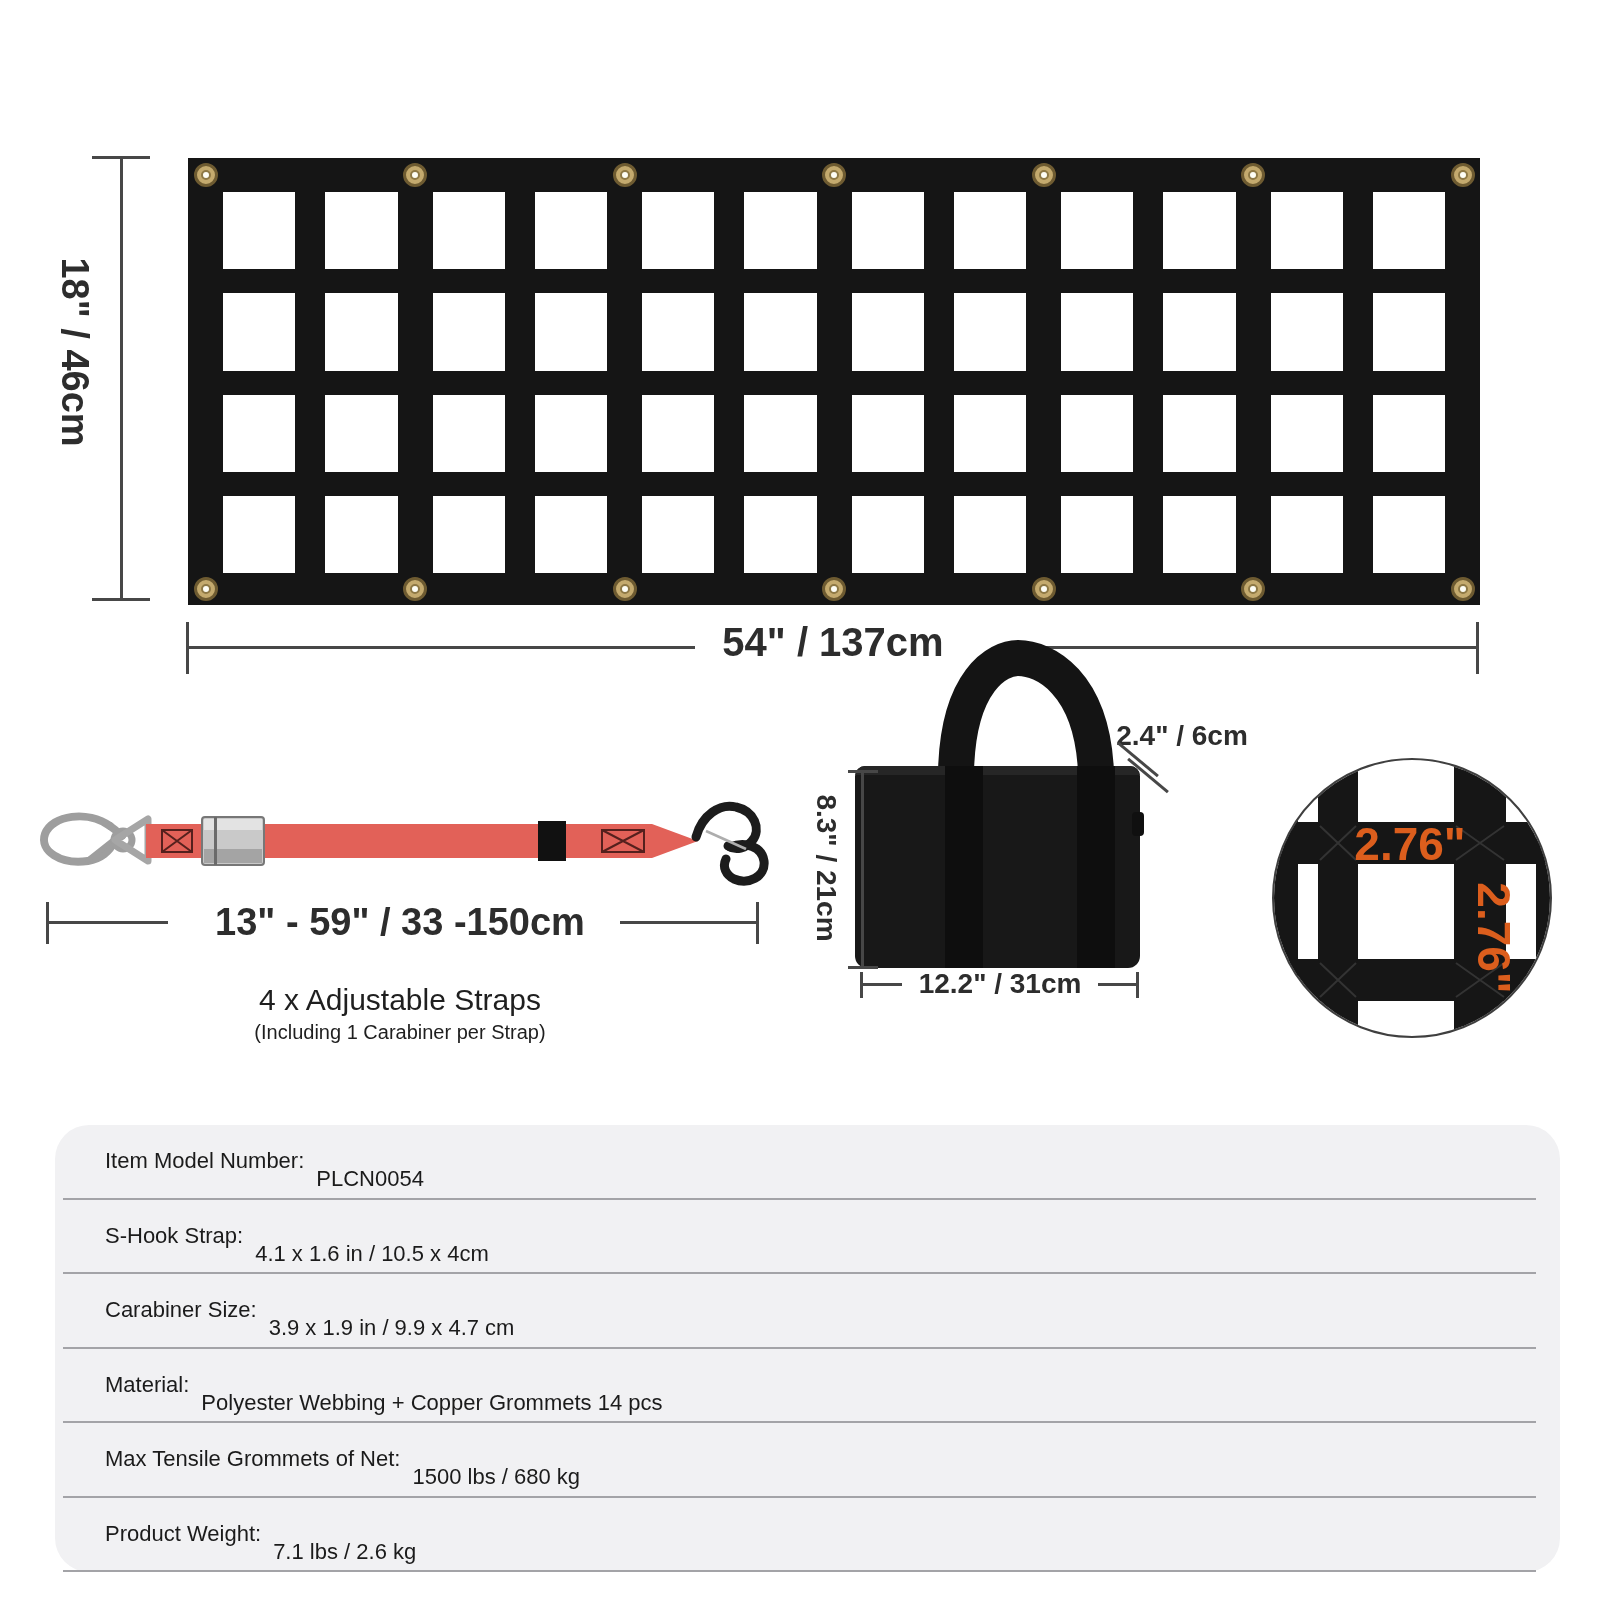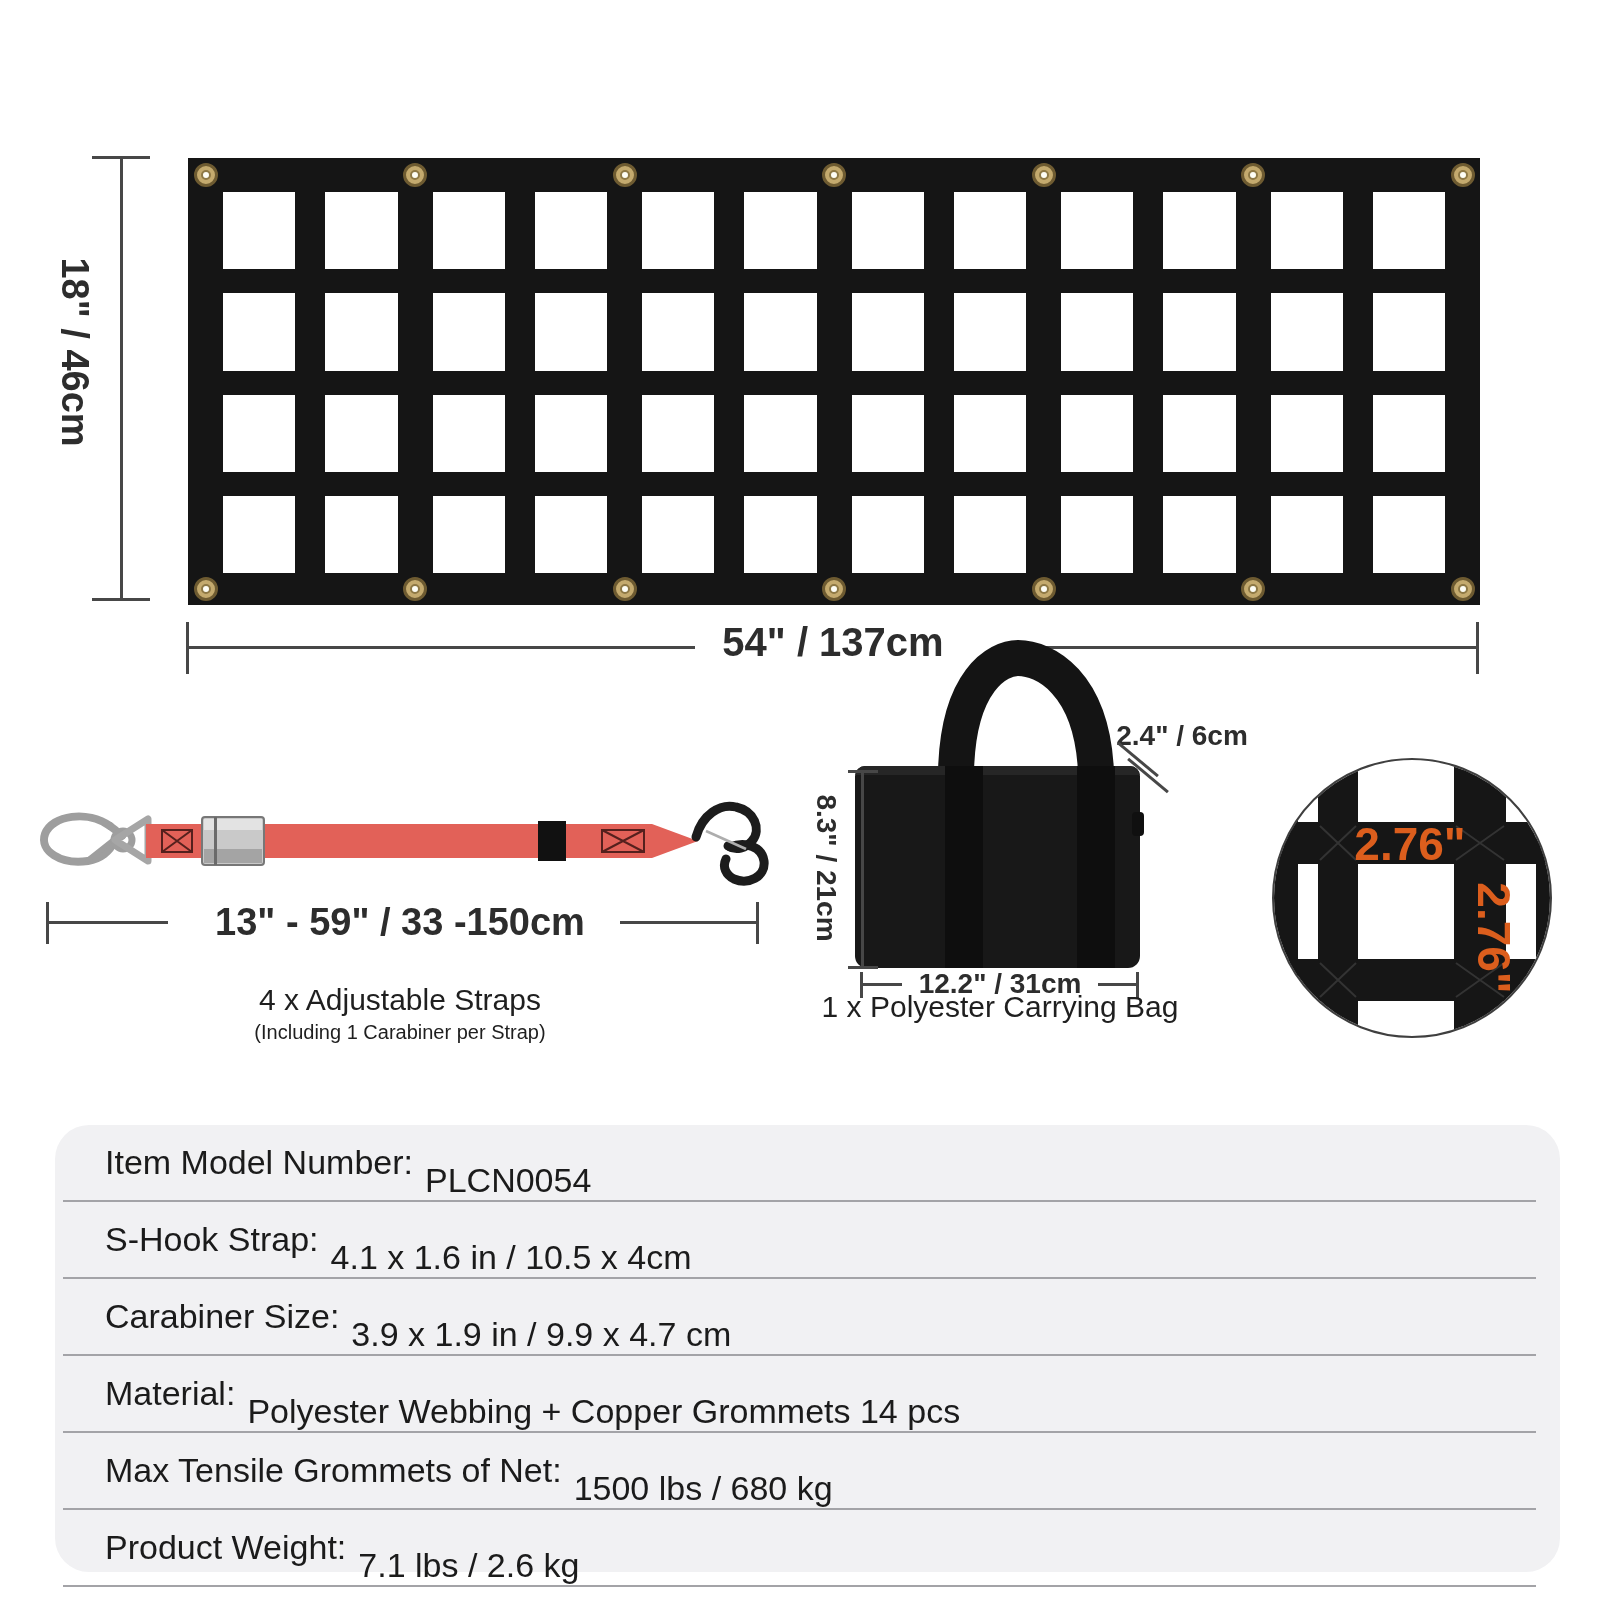--- a/index.html
+++ b/index.html
@@ -28,21 +28,21 @@
   
   .mesh-circle{position:absolute;left:1272px;top:758px;width:280px;height:280px;border-radius:50%;
                background:#fff;border:2px solid #3f3f3f;overflow:hidden;box-sizing:border-box;}
   .mband{position:absolute;background:#161616;}
   .mesh-label{position:absolute;transform:translate(-50%,-50%);font-weight:bold;white-space:nowrap;}
   
   .specs{position:absolute;left:55px;top:1125px;width:1505px;height:447px;
          background:#f1f1f3;border-radius:34px;display:flex;flex-direction:column;
          box-sizing:border-box;padding:0;}
   .spec-row{flex:1;display:flex;align-items:center;margin:0 24px 0 8px;
-            padding-left:42px;border-bottom:2px solid #a3a3a7;font-size:34px;color:#1b1b1b;}
+            padding-left:42px;border-bottom:2px solid #a3a3a7;font-size:22px;color:#1b1b1b;}
   .spec-label{font-weight:400;margin-right:12px;}
   .spec-value{font-weight:400;margin-top:36px;}
   .tick{position:absolute;background:#474747;}
 </style>
 </head>
 <body>
 
 <div class="canvas">
 
   <div class="net">
@@ -223,21 +223,20 @@
     <div class="tick" style="left:1122px;top:774px;width:52px;height:3px;transform:rotate(40deg)"></div>
   </div>
 
   <div>
     <div class="dl" style="left:860px;top:972px;width:3px;height:26px"></div>
     <div class="dl" style="left:1136px;top:972px;width:3px;height:26px"></div>
     <div class="dl" style="left:862px;top:983px;width:40px;height:3px"></div>
     <div class="dl" style="left:1098px;top:983px;width:40px;height:3px"></div>
     <div class="dim-label" style="left:1000px;top:984px;font-size:28px">12.2" / 31cm</div>
   </div>
-  <div class="caption" style="left:1000px;top:1007px;font-size:30px;top:1007px;">1 x Polyester Carrying Bag</div>
 
   <div class="mesh-circle">
 
     <div class="mband" style="left:0;top:62px;width:280px;height:42px"></div>
     <div class="mband" style="left:0;top:199px;width:280px;height:42px"></div>
 
     <div class="mband" style="left:-16px;top:0;width:40px;height:280px"></div>
     <div class="mband" style="left:44px;top:0;width:40px;height:280px"></div>
     <div class="mband" style="left:180px;top:0;width:52px;height:280px"></div>
     <div class="mband" style="left:262px;top:0;width:36px;height:280px"></div>

